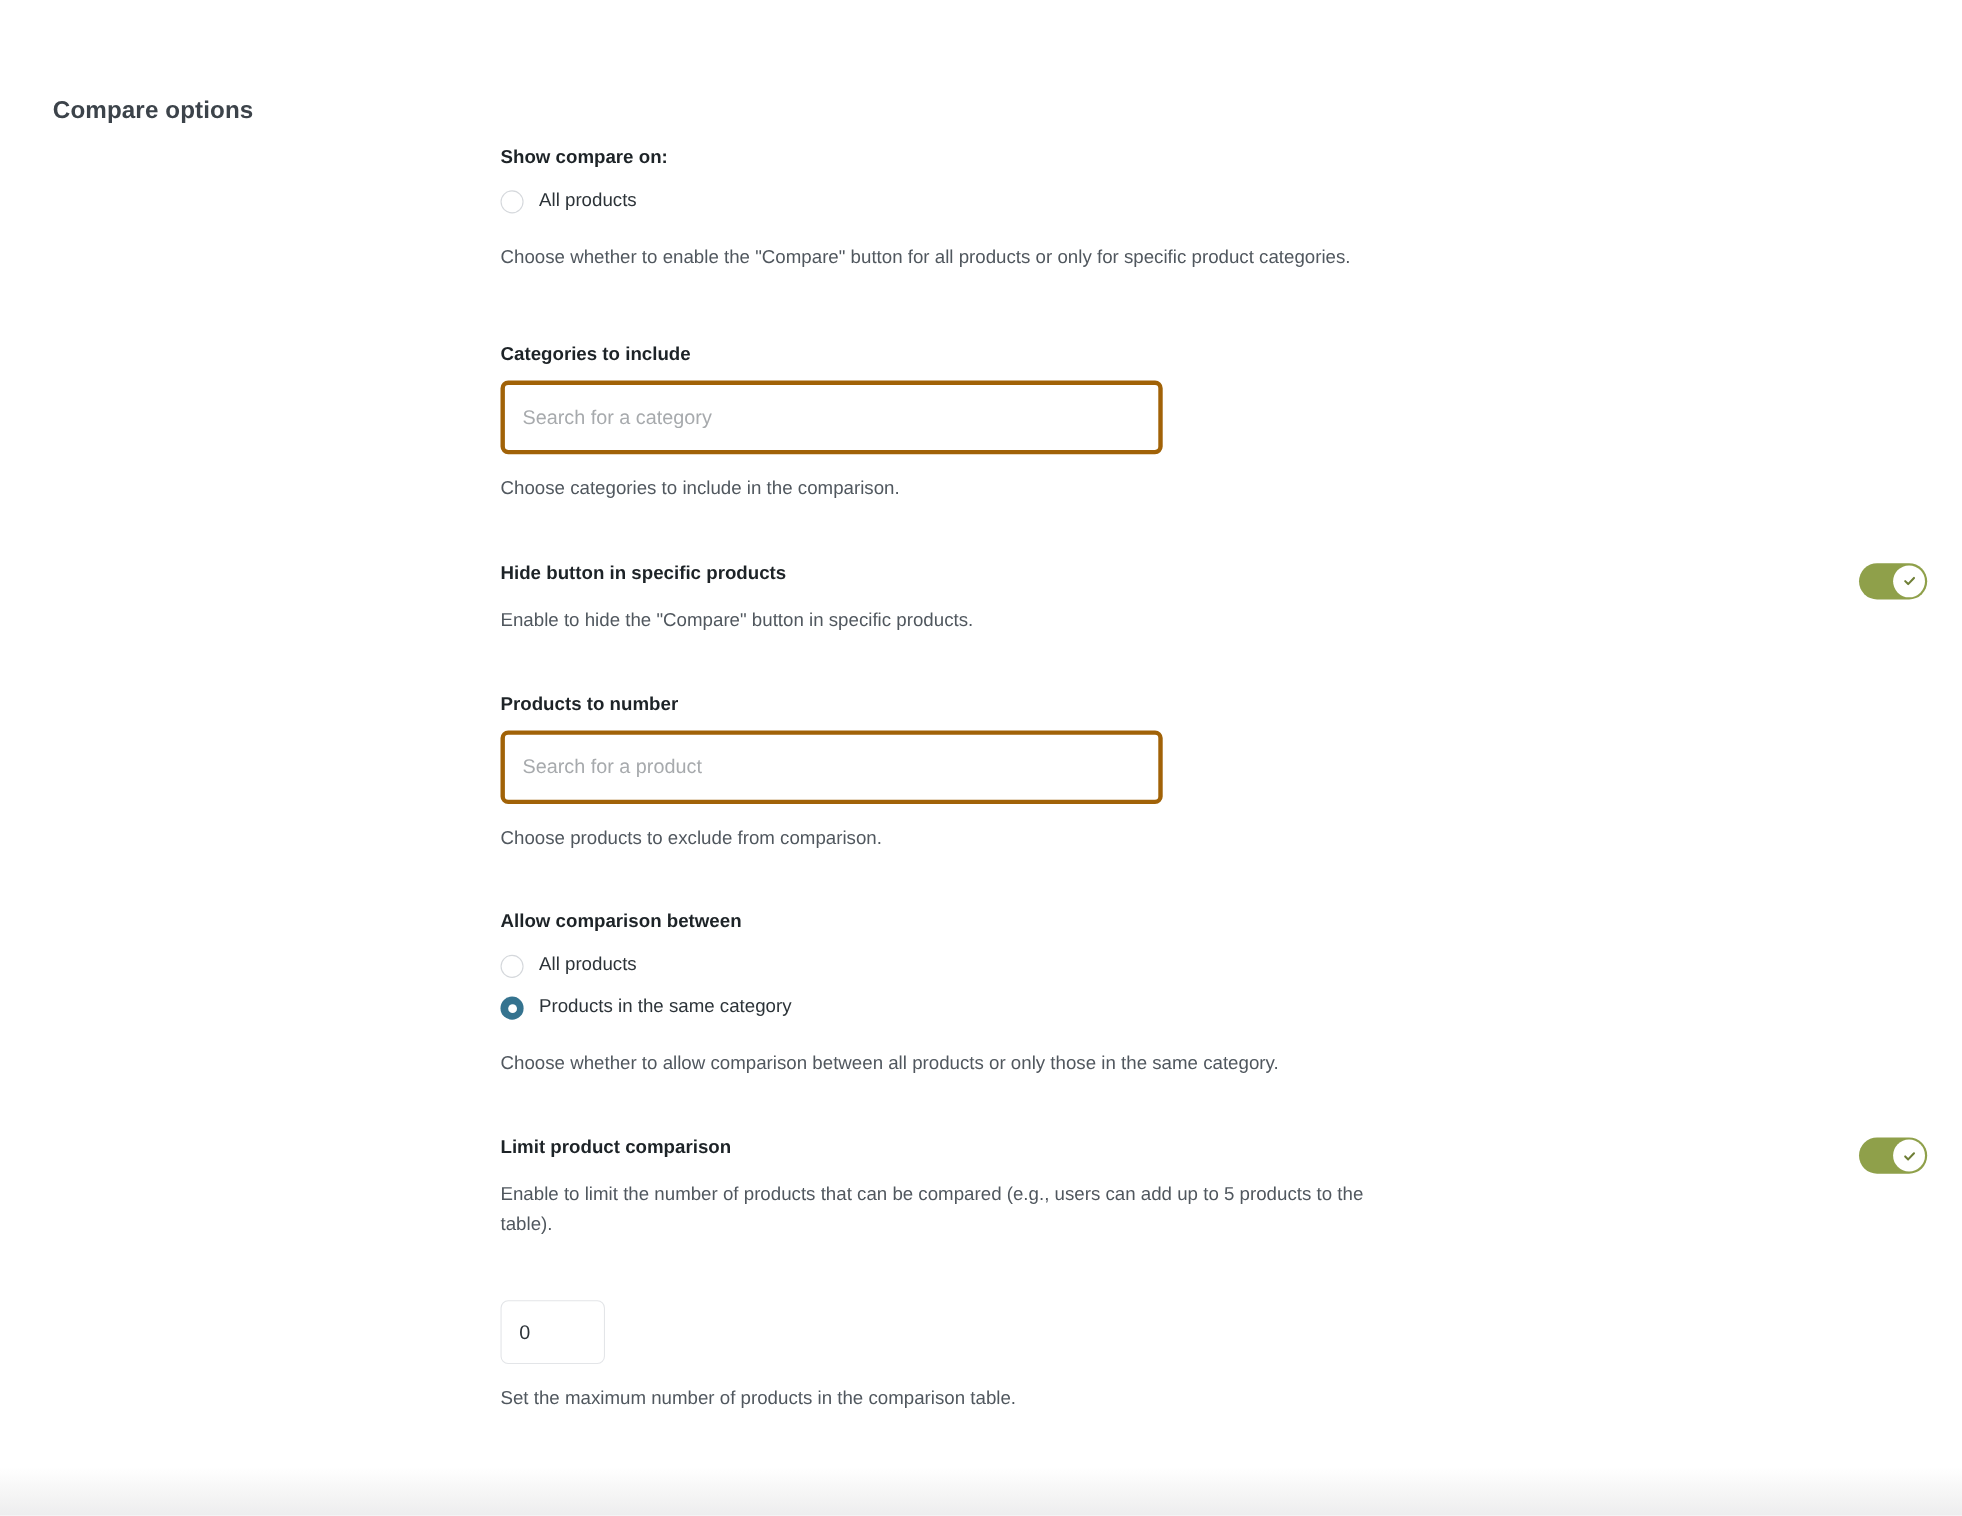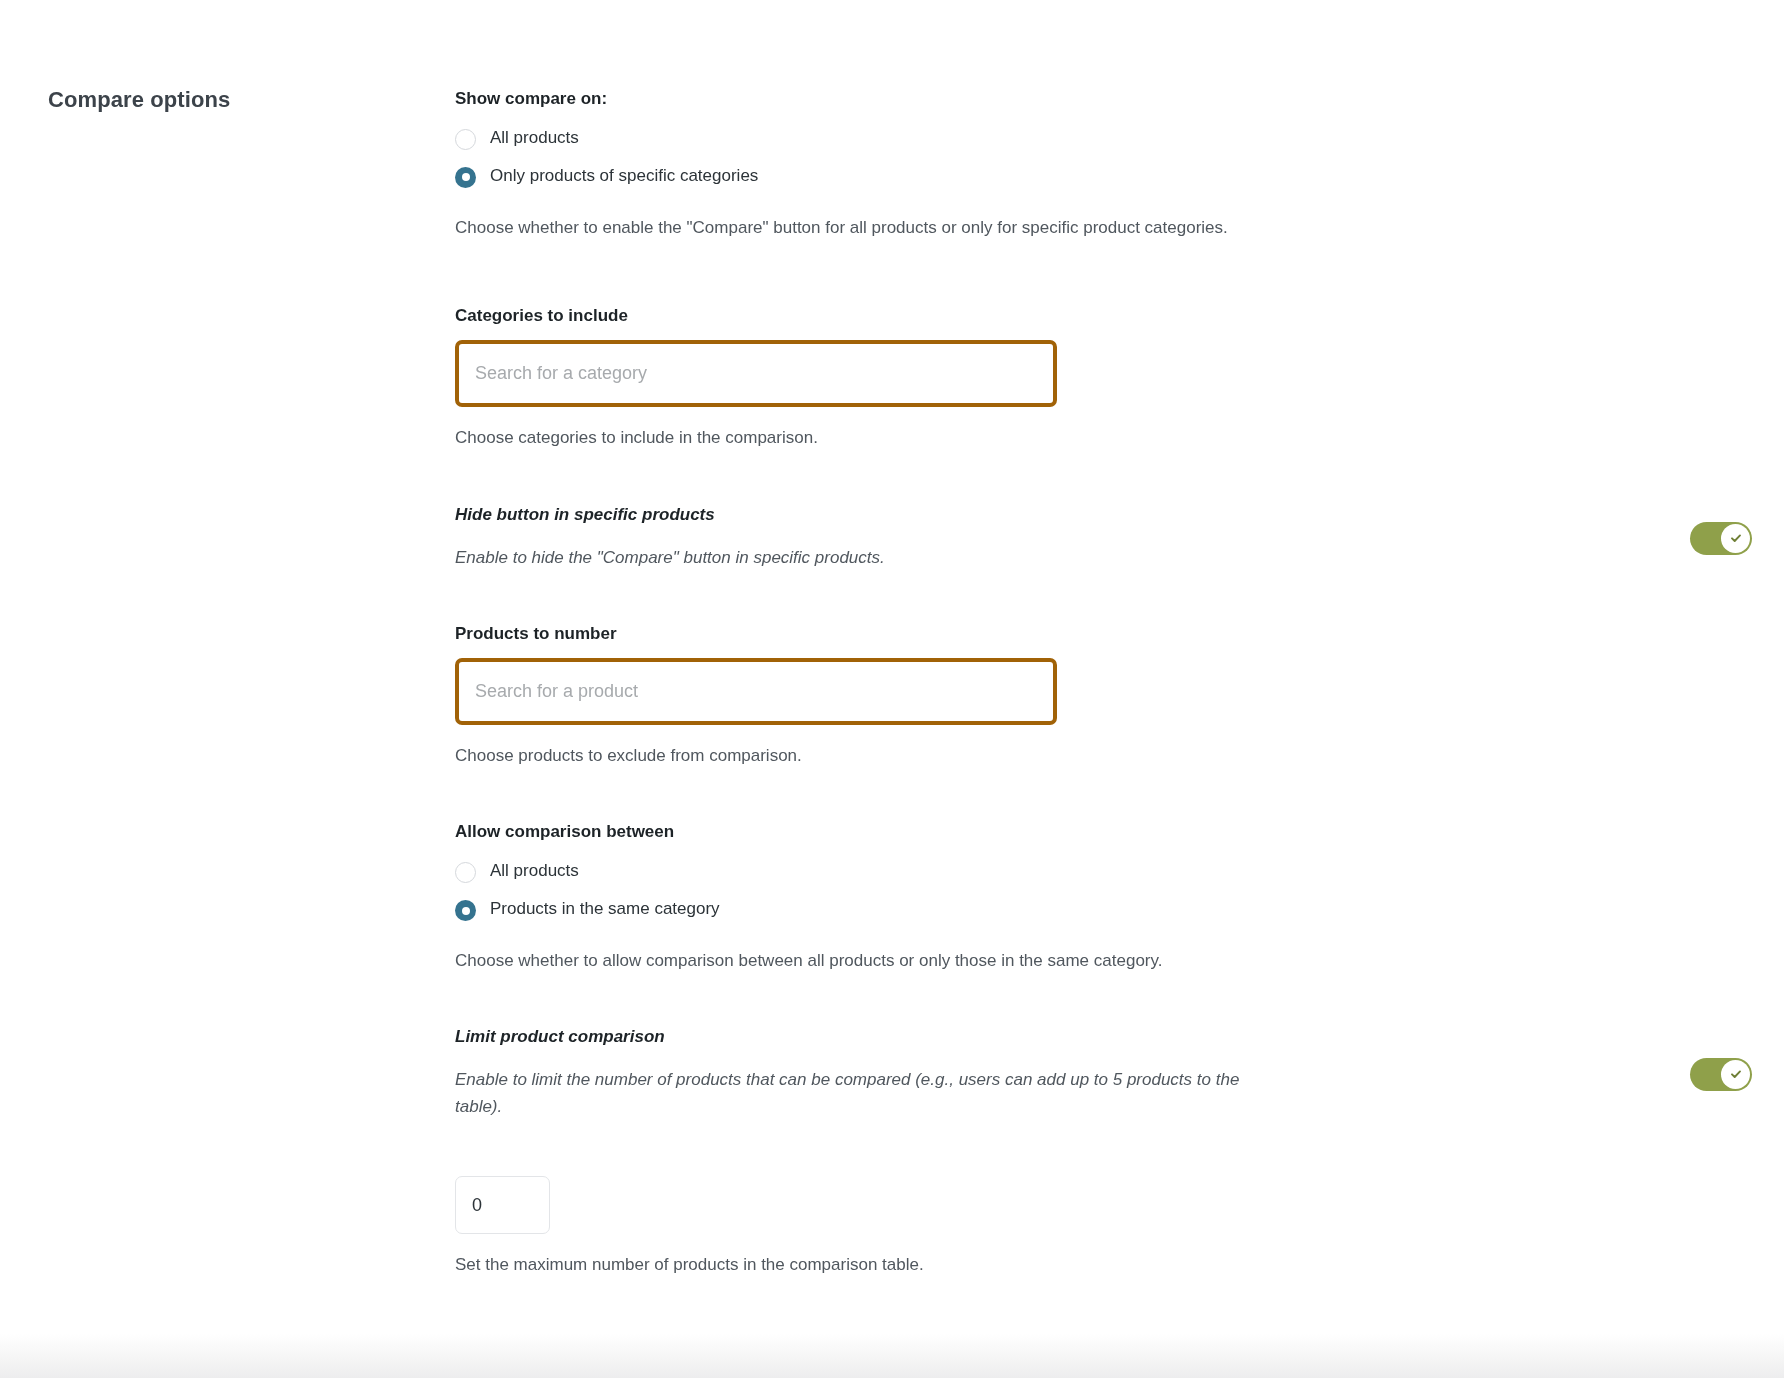--- a/index.html
+++ b/index.html
@@ -48,20 +48,21 @@
     color: #3c434a;
     letter-spacing: .1px;
     line-height: 1.25;
   }
 
   .fields-col {
     flex: 1 1 auto;
     padding-top: 88px;
     padding-right: 32px;
     box-sizing: border-box;
+    margin-top: 44px;
   }
 
   
   .field {
     position: relative;
     margin-bottom: 0;
   }
 
   .field-label {
     font-size: 17px;
@@ -155,23 +156,22 @@
     font-family: "Liberation Sans", sans-serif;
     font-size: 18px;
     color: #2c3338;
     outline: none;
     display: block;
   }
 
   
   .toggle-field {
     display: flex;
-    align-items: center;
+    align-items: flex-start;
     justify-content: space-between;
-    font-style: italic;
   }
   .toggle-field-text {
     flex: 1 1 auto;
   }
   .toggle {
     flex: 0 0 auto;
     width: 62px;
     height: 33px;
     border-radius: 17px;
     background: #8fa04a;
@@ -224,24 +224,20 @@
 
     <div class="fields-col">
 
       <div class="field">
         <p class="field-label">Show compare on:</p>
 
         <div class="radio-group">
           <div class="radio-row">
             <span class="radio-mark"></span>
             <span class="radio-text">All products</span>
-          </div>
-          <div class="radio-row">
-            <span class="radio-mark checked"></span>
-            <span class="radio-text">Only products of specific categories</span>
           </div>
         </div>
 
         <div class="gap-18"></div>
         <p class="field-desc">Choose whether to enable the "Compare" button for all products or only for specific product categories.</p>
       </div>
 
       <div class="gap-64"></div>
 
       <div class="field">

